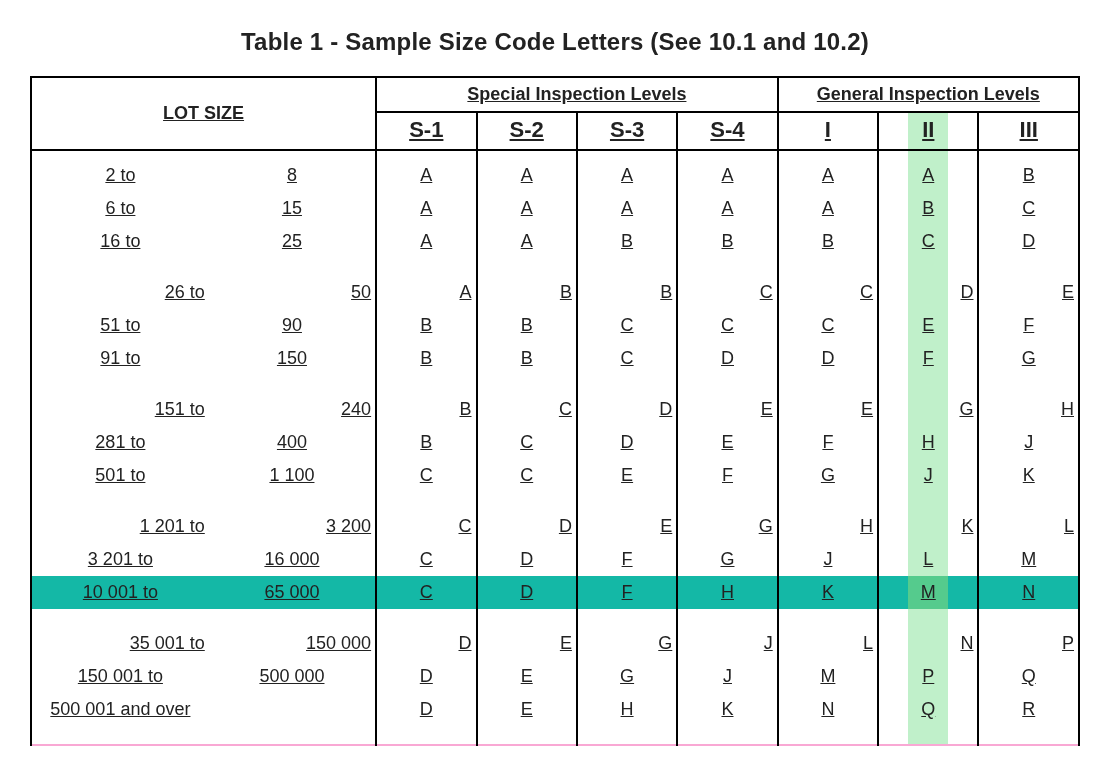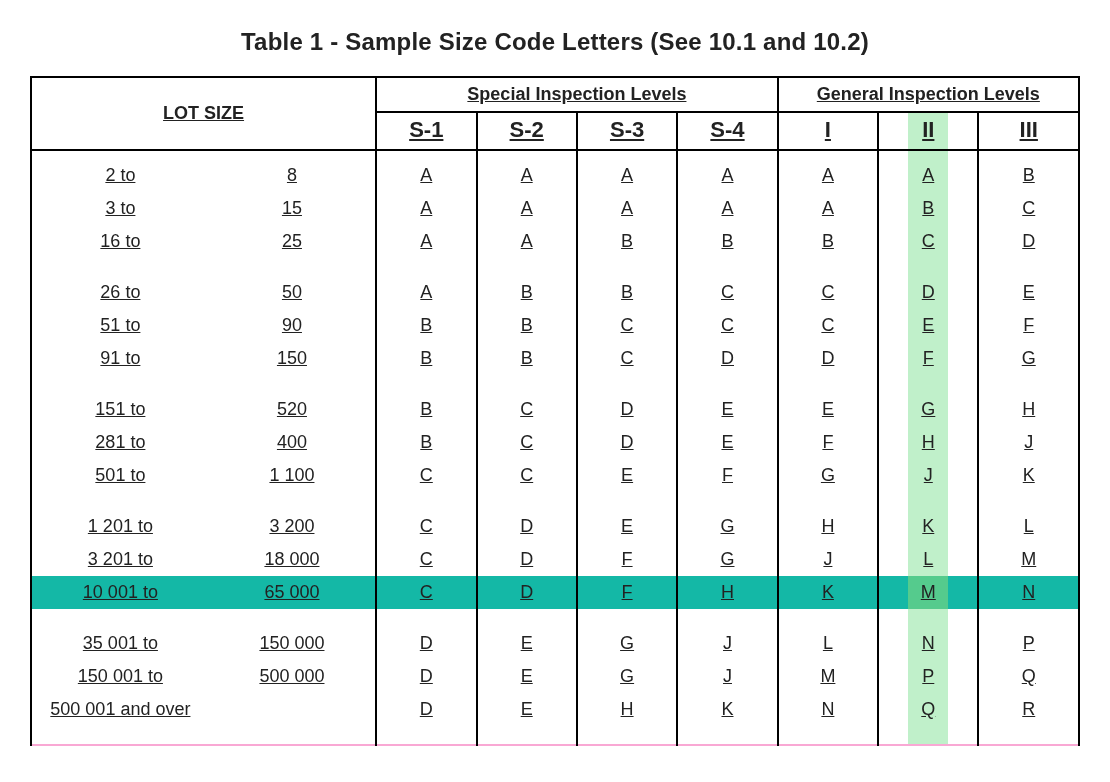--- a/index.html
+++ b/index.html
@@ -50,20 +50,21 @@
   }
   table.sample-table tbody tr:first-child td {
     padding-top: 14px;
   }
   table.sample-table tbody tr:last-child td {
     padding-bottom: 24px;
   }
   
   tbody tr.gap td {
     padding-top: 24px;
+    text-align: right;
   }
 
   
   col.lot-a { width: 170px; }
   col.lot-b { width: 160px; }
   col.lvl  { width: 96px; }
 
   td.lot-a { text-align: right; padding-right: 16px; border-right: none !important; }
   td.lot-b { text-align: left;  padding-left: 32px;  border-left: none !important; }
 
@@ -137,21 +138,21 @@
           <td class="lot-b">8</td>
           <td>A</td>
           <td>A</td>
           <td>A</td>
           <td>A</td>
           <td>A</td>
           <td class="hl-col"><span>A</span></td>
           <td>B</td>
         </tr>
         <tr>
-          <td class="lot-a">3 to</td>
+          <td class="lot-a">6 to</td>
           <td class="lot-b">15</td>
           <td>A</td>
           <td>A</td>
           <td>A</td>
           <td>A</td>
           <td>A</td>
           <td class="hl-col"><span>B</span></td>
           <td>C</td>
         </tr>
         <tr>
@@ -193,21 +194,21 @@
           <td>B</td>
           <td>B</td>
           <td>C</td>
           <td>D</td>
           <td>D</td>
           <td class="hl-col"><span>F</span></td>
           <td>G</td>
         </tr>
         <tr class="gap">
           <td class="lot-a">151 to</td>
-          <td class="lot-b">520</td>
+          <td class="lot-b">240</td>
           <td>B</td>
           <td>C</td>
           <td>D</td>
           <td>E</td>
           <td>E</td>
           <td class="hl-col"><span>G</span></td>
           <td>H</td>
         </tr>
         <tr>
           <td class="lot-a">281 to</td>
@@ -237,21 +238,21 @@
           <td>C</td>
           <td>D</td>
           <td>E</td>
           <td>G</td>
           <td>H</td>
           <td class="hl-col"><span>K</span></td>
           <td>L</td>
         </tr>
         <tr>
           <td class="lot-a">3 201 to</td>
-          <td class="lot-b">18 000</td>
+          <td class="lot-b">16 000</td>
           <td>C</td>
           <td>D</td>
           <td>F</td>
           <td>G</td>
           <td>J</td>
           <td class="hl-col"><span>L</span></td>
           <td>M</td>
         </tr>
         <tr class="hl-row">
           <td class="lot-a">10 001 to</td>

